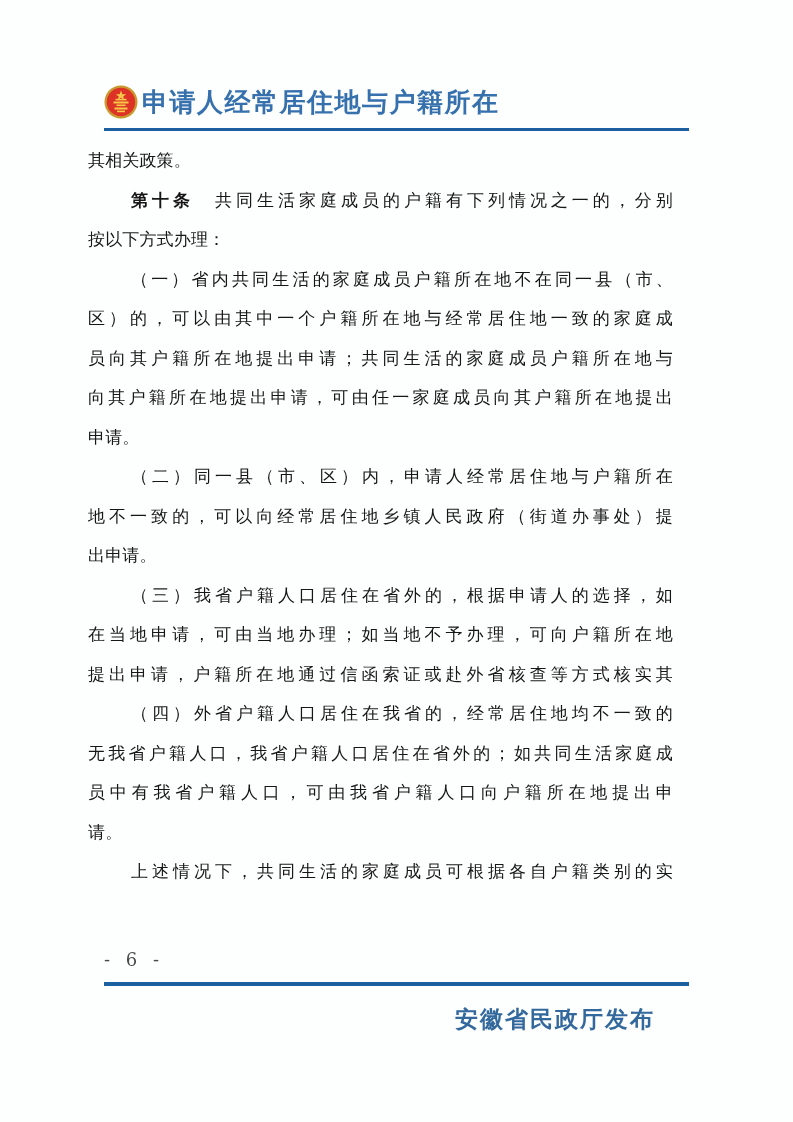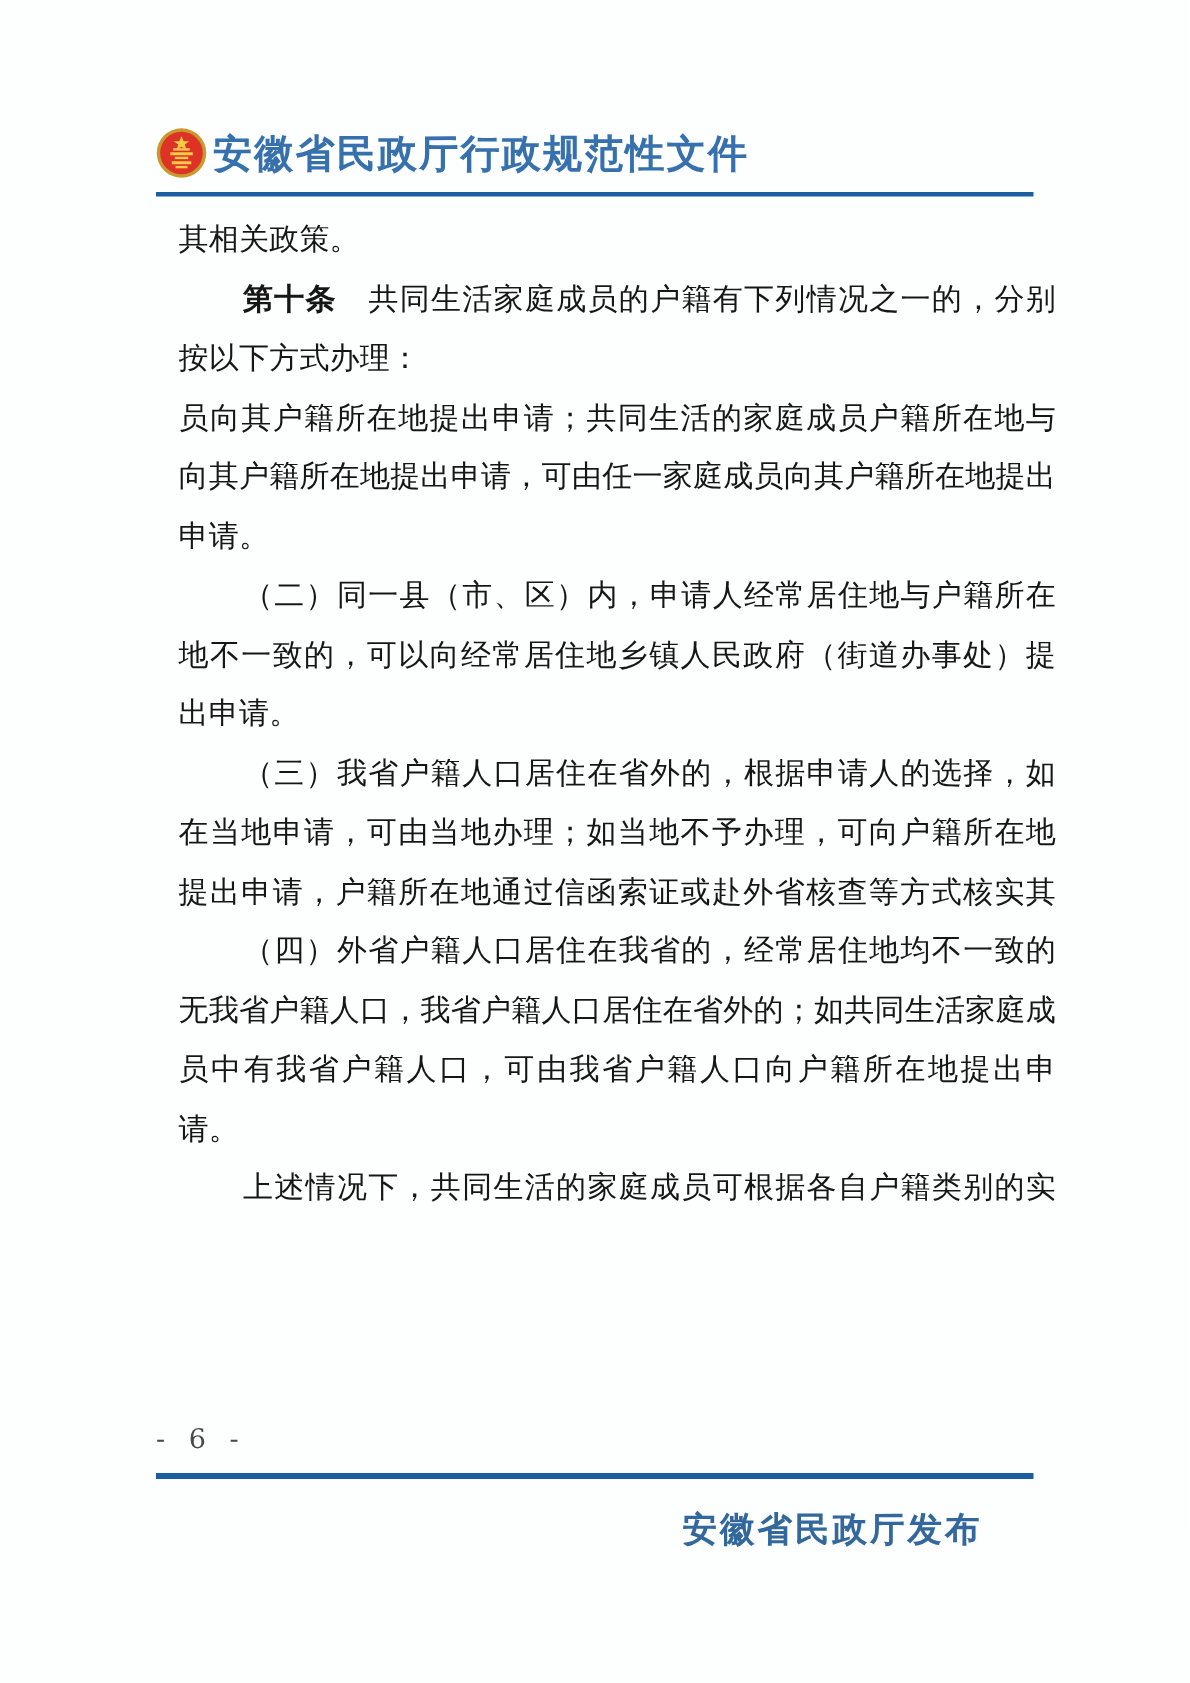--- a/index.html
+++ b/index.html
@@ -44,25 +44,25 @@
     position: absolute;
     left: 104px;
     top: 128px;
     width: 585px;
     height: 3px;
     background: #1b5fa0;
   }
   
   .doc-body {
     position: absolute;
-    left: 119px;
+    left: 88px;
     top: 141px;
     width: 585px;
     color: #161616;
-    font-size: 20px;
+    font-size: 17px;
     line-height: 39.5px;
     font-family: "Liberation Serif", serif;
   }
   .line {
     height: 39.5px;
     white-space: nowrap;
     letter-spacing: 0.15px;
   }
   .line.just {
     white-space: normal;
@@ -120,28 +120,30 @@
         <circle cx="17" cy="17" r="16.5" fill="#c9992f"></circle>
         <circle cx="17" cy="17" r="14.2" fill="#dd3226"></circle>
         <polygon points="17,5.5 18.4,9.2 22.2,9.2 19.2,11.4 20.3,15 17,12.8 13.7,15 14.8,11.4 11.8,9.2 15.6,9.2" fill="#f7c948"></polygon>
         <rect x="9.5" y="16.5" width="15" height="2" fill="#f7c948"></rect>
         <rect x="11.5" y="13.8" width="11" height="1.6" fill="#f7c948"></rect>
         <rect x="12.5" y="19.5" width="9" height="1.6" fill="#f7c948"></rect>
         <rect x="10.5" y="22.5" width="13" height="2" fill="#f7c948"></rect>
         <rect x="13" y="25.6" width="8" height="1.6" fill="#f7c948"></rect>
       </svg>
     </span>
-    <span class="header-title" style="color: rgb(54, 113, 173);">安徽省民政厅行政规范性文件</span>
+    <span class="header-title" style="color: rgb(54, 113, 173);">申请人经常居住地与户籍所在</span>
   </div>
   <div class="header-rule" style="background: rgb(27, 95, 160);"></div>
 
   <div class="doc-body" id="doc-body">
       <div class="line">其相关政策。</div>
       <div class="line indent just"><span class="term">第十条</span>共同生活家庭成员的户籍有下列情况之一的，分别</div>
       <div class="line">按以下方式办理：</div>
+      <div class="line indent just">（一）省内共同生活的家庭成员户籍所在地不在同一县（市、</div>
+      <div class="line just">区）的，可以由其中一个户籍所在地与经常居住地一致的家庭成</div>
       <div class="line just">员向其户籍所在地提出申请；共同生活的家庭成员户籍所在地与</div>
       <div class="line just">向其户籍所在地提出申请，可由任一家庭成员向其户籍所在地提出</div>
       <div class="line">申请。</div>
       <div class="line indent just">（二）同一县（市、区）内，申请人经常居住地与户籍所在</div>
       <div class="line just">地不一致的，可以向经常居住地乡镇人民政府（街道办事处）提</div>
       <div class="line">出申请。</div>
       <div class="line indent just">（三）我省户籍人口居住在省外的，根据申请人的选择，如</div>
       <div class="line just">在当地申请，可由当地办理；如当地不予办理，可向户籍所在地</div>
       <div class="line just">提出申请，户籍所在地通过信函索证或赴外省核查等方式核实其</div>
       <div class="line indent just">（四）外省户籍人口居住在我省的，经常居住地均不一致的</div>

